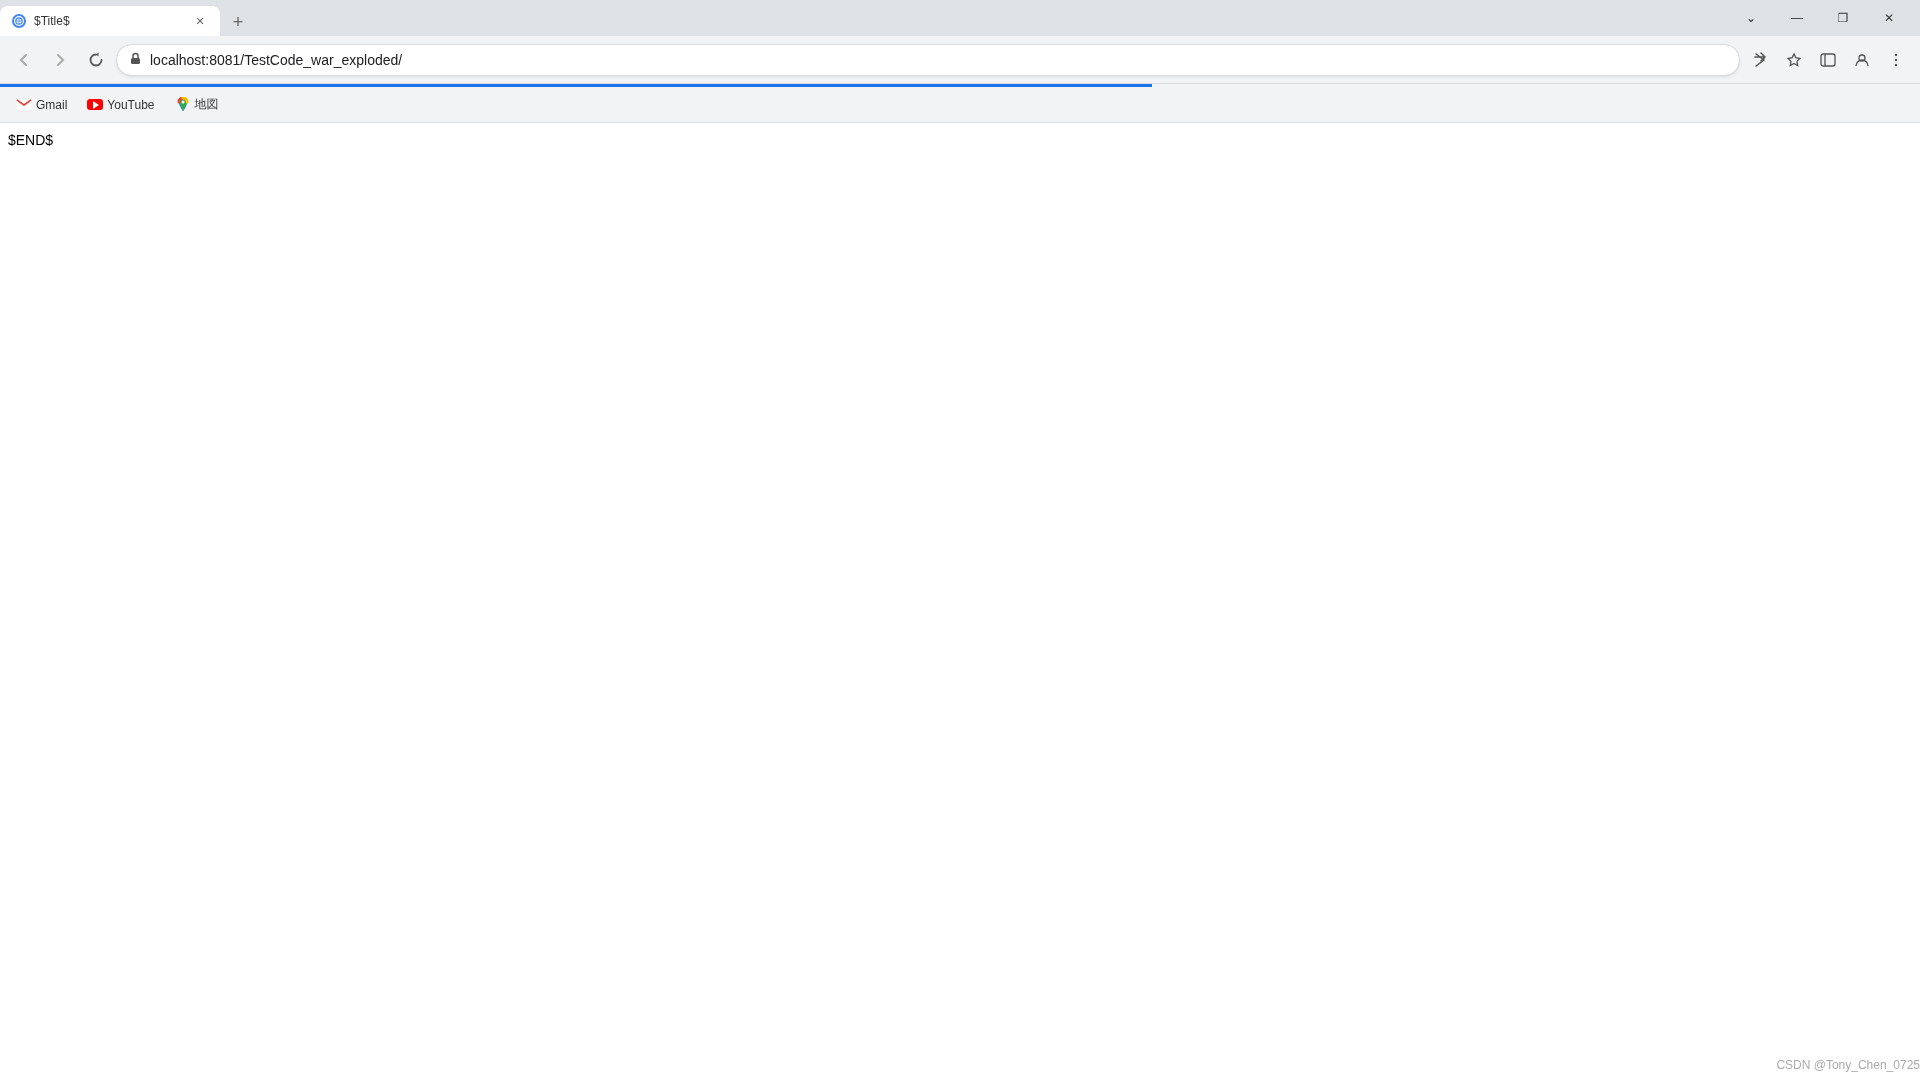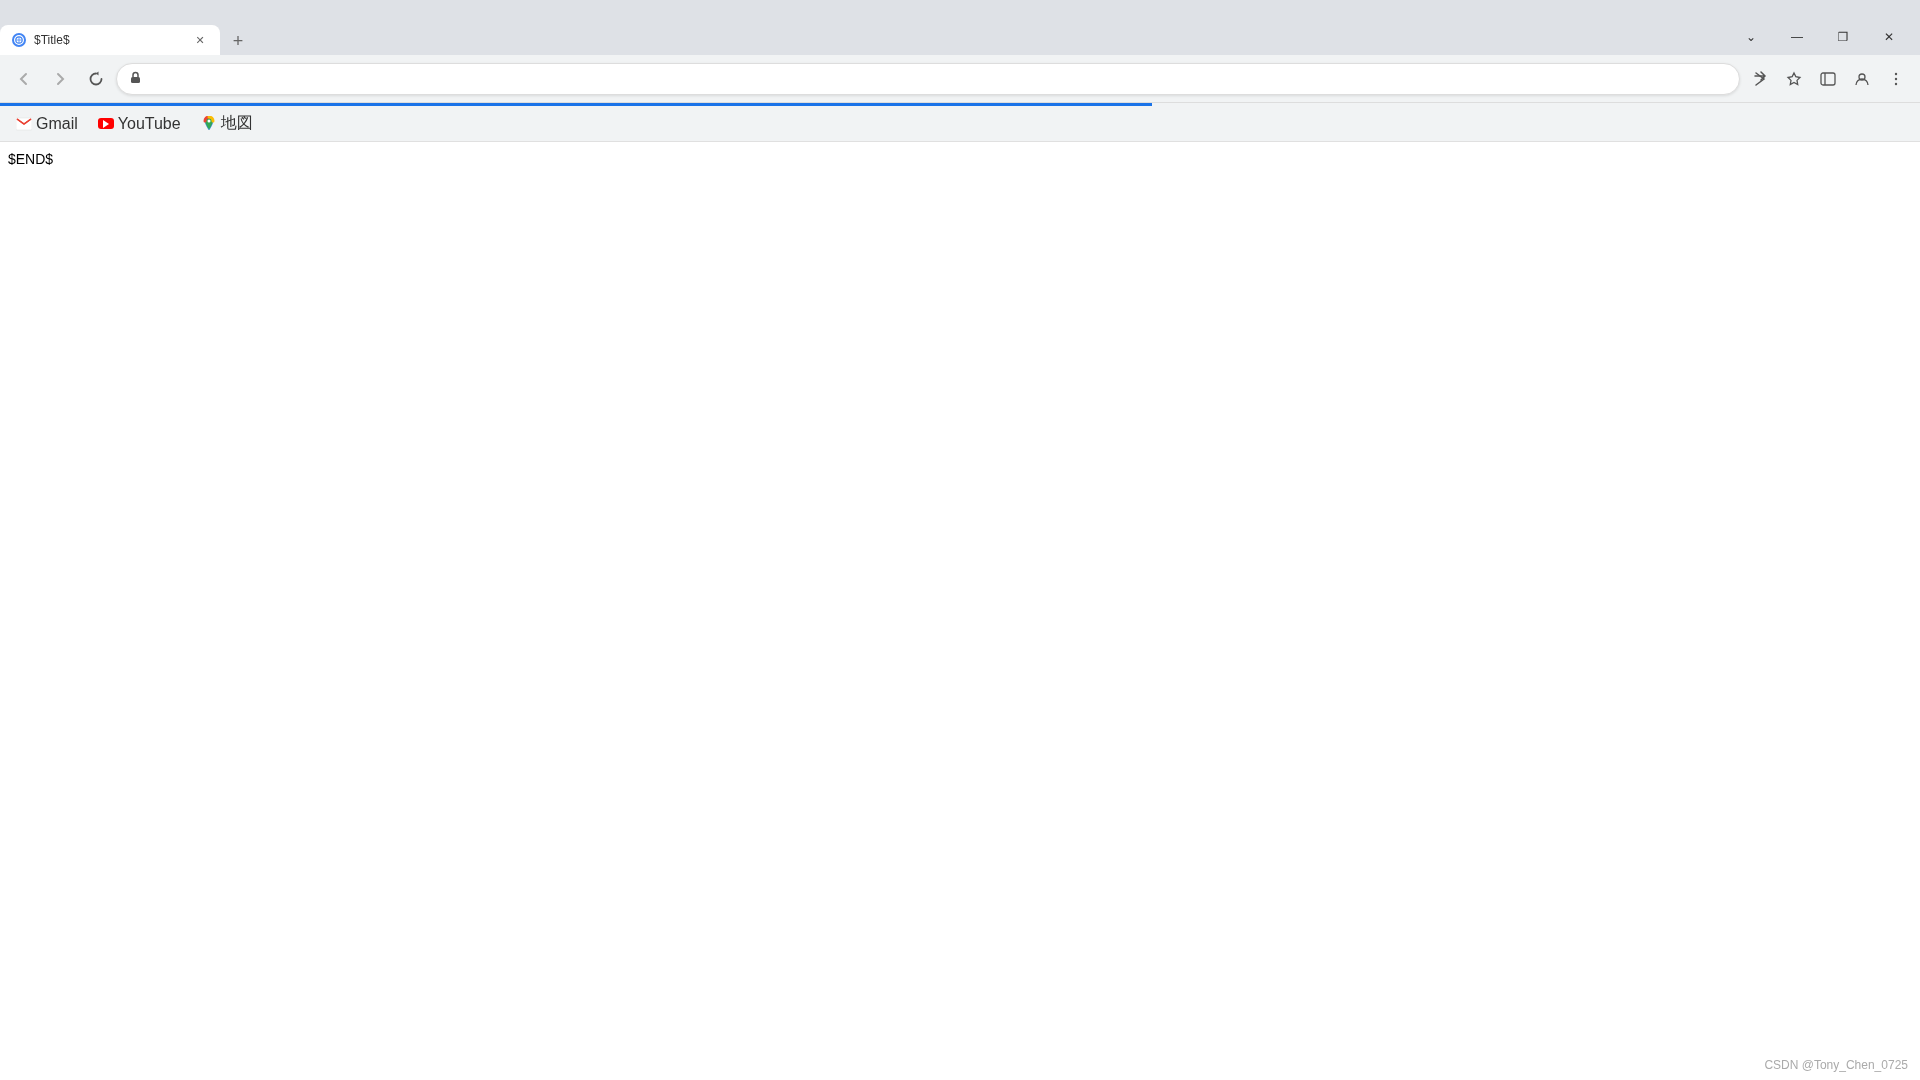--- a/index.html
+++ b/index.html
@@ -15,21 +15,20 @@
     }
 
     
     .title-bar {
       height: 36px;
       background: #dee1e6;
       display: flex;
       align-items: center;
       padding: 0 0 0 0;
       position: relative;
-      margin-top: 19px;
     }
 
     .tab-strip {
       display: flex;
       align-items: flex-end;
       height: 100%;
       padding-top: 6px;
       flex: 1;
     }
 
@@ -181,21 +180,21 @@
       border-bottom: 1px solid #e0e0e0;
     }
 
     .bookmark-item {
       display: flex;
       align-items: center;
       gap: 4px;
       padding: 4px 8px;
       border-radius: 4px;
       cursor: pointer;
-      font-size: 16px;
+      font-size: 12px;
       color: #333;
       white-space: nowrap;
       text-align: right;
     }
 
     .bookmark-icon {
       width: 16px;
       height: 16px;
       flex-shrink: 0;
     }
@@ -210,21 +209,21 @@
 
     .page-text {
       font-size: 14px;
       color: #000;
     }
 
     
     .watermark {
       position: absolute;
       bottom: 8px;
-      right: 12px;
+      right: 0;
       font-size: 12px;
       color: #aaa;
     }
 
     
     .gmail-icon {
       width: 16px;
       height: 16px;
     }
 
@@ -312,20 +311,21 @@
       </svg>
     </div>
 
     <div class="address-bar">
       <span class="address-bar-lock">
         <svg width="13" height="14" viewBox="0 0 13 14" fill="none">
           <rect x="2" y="7" width="9" height="6" rx="1.5" fill="#555"></rect>
           <path d="M4 7V5a2.5 2.5 0 0 1 5 0v2" stroke="#555" stroke-width="1.5" fill="none"></path>
         </svg>
       </span>
+      <span class="address-bar-url">localhost:8081/TestCode_war_exploded/</span>
     </div>
 
     <div class="nav-right-btns">
       <div class="nav-btn">
         <svg width="16" height="16" viewBox="0 0 16 16" fill="none">
           <path d="M12 2L4 8L12 14" stroke="#555" stroke-width="1.5" stroke-linecap="round" fill="none" transform="scale(-1,1) translate(-16,0)"></path>
           <path d="M3 5H13M9 1l4 4-4 4" stroke="#555" stroke-width="1.5" stroke-linecap="round" fill="none"></path>
         </svg>
       </div>
       <div class="nav-btn">

